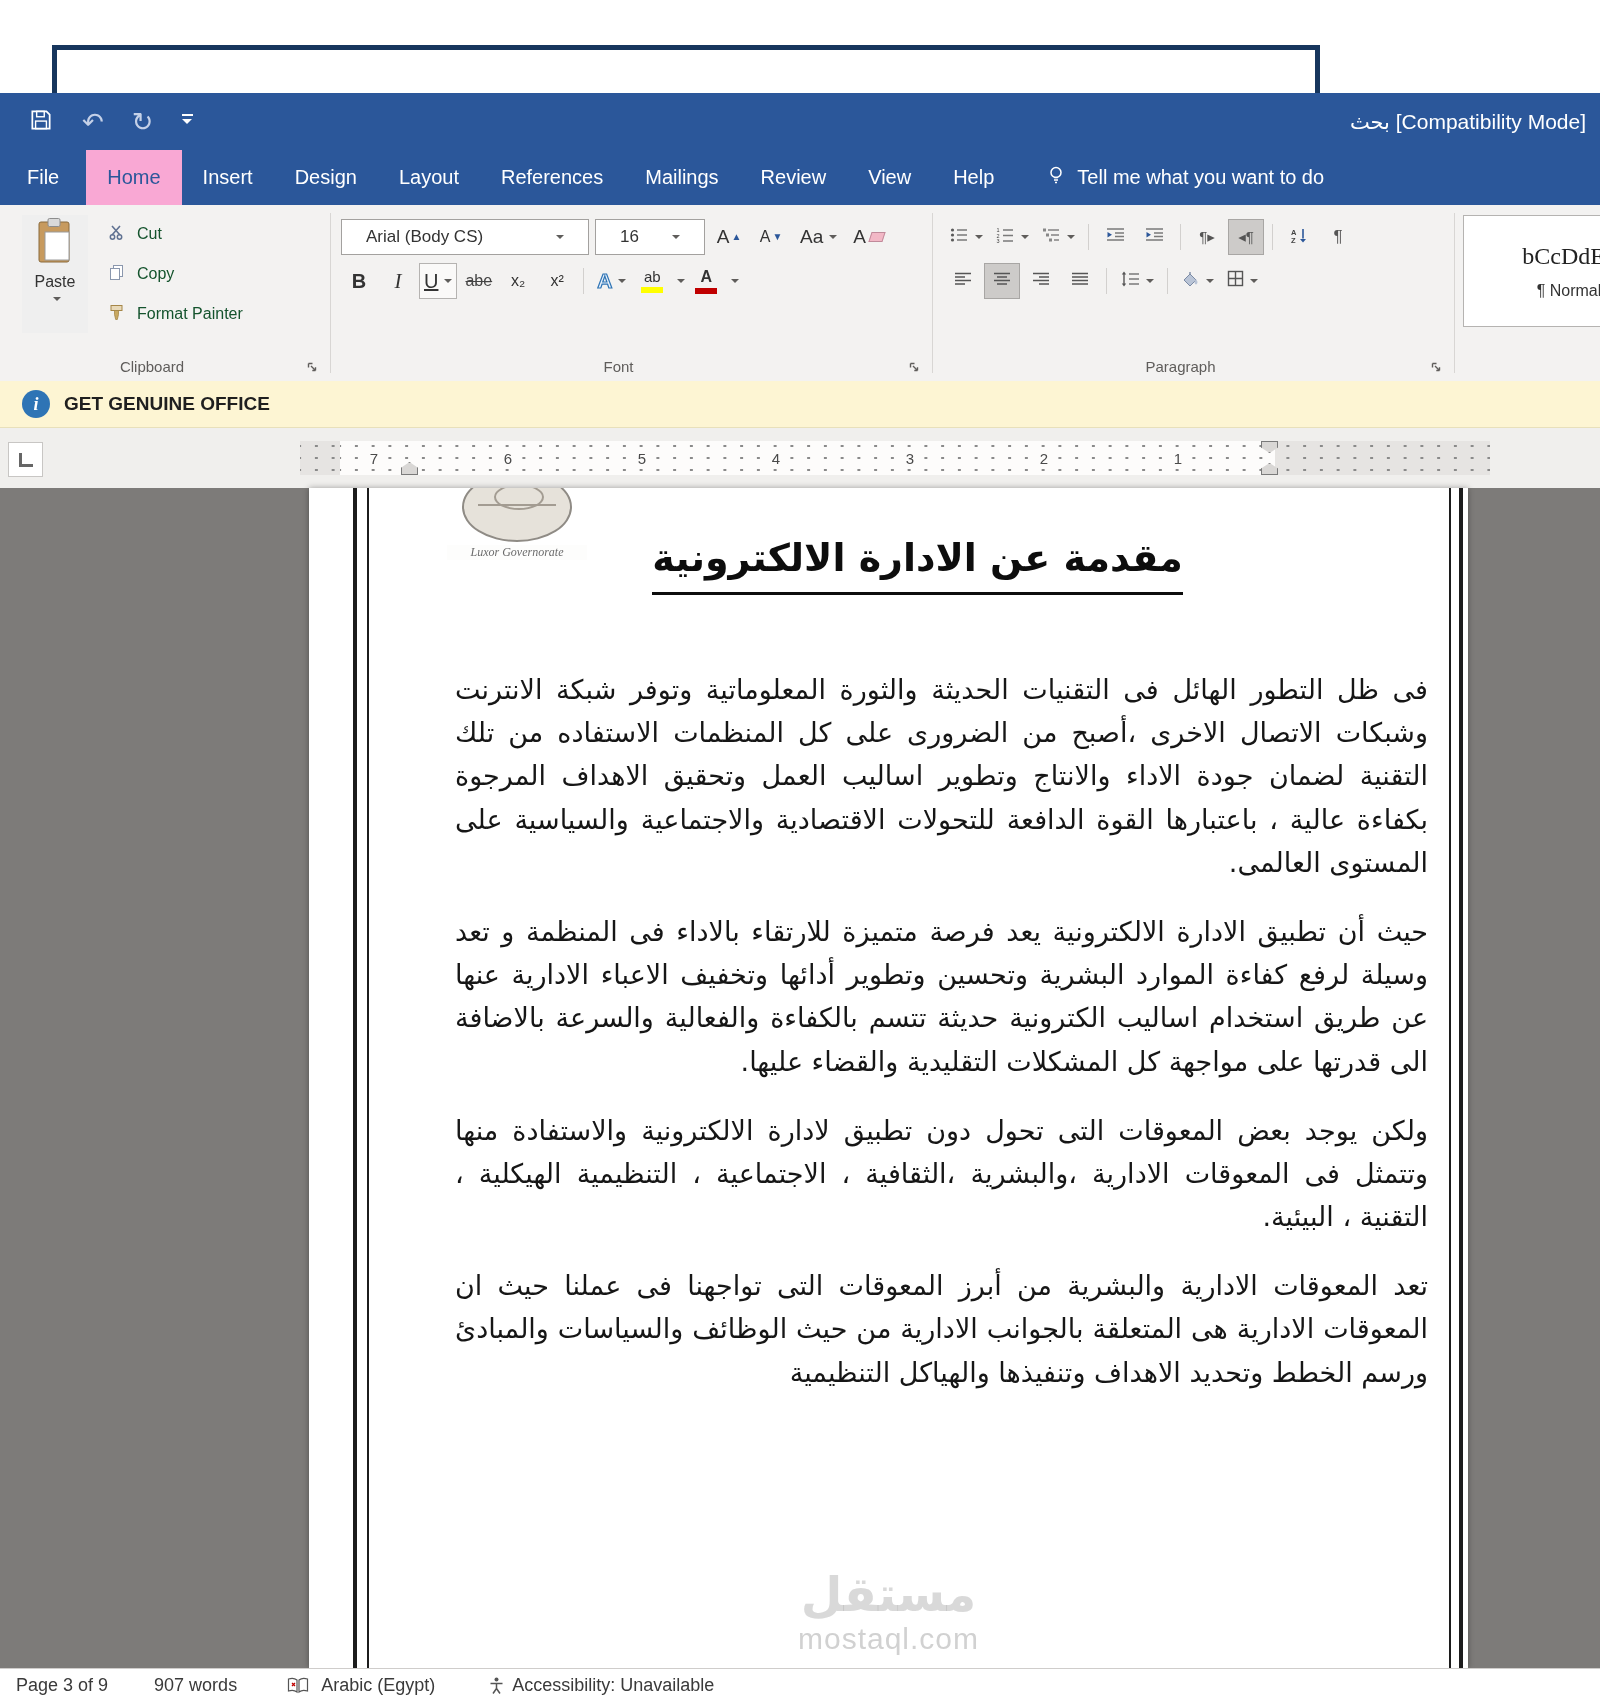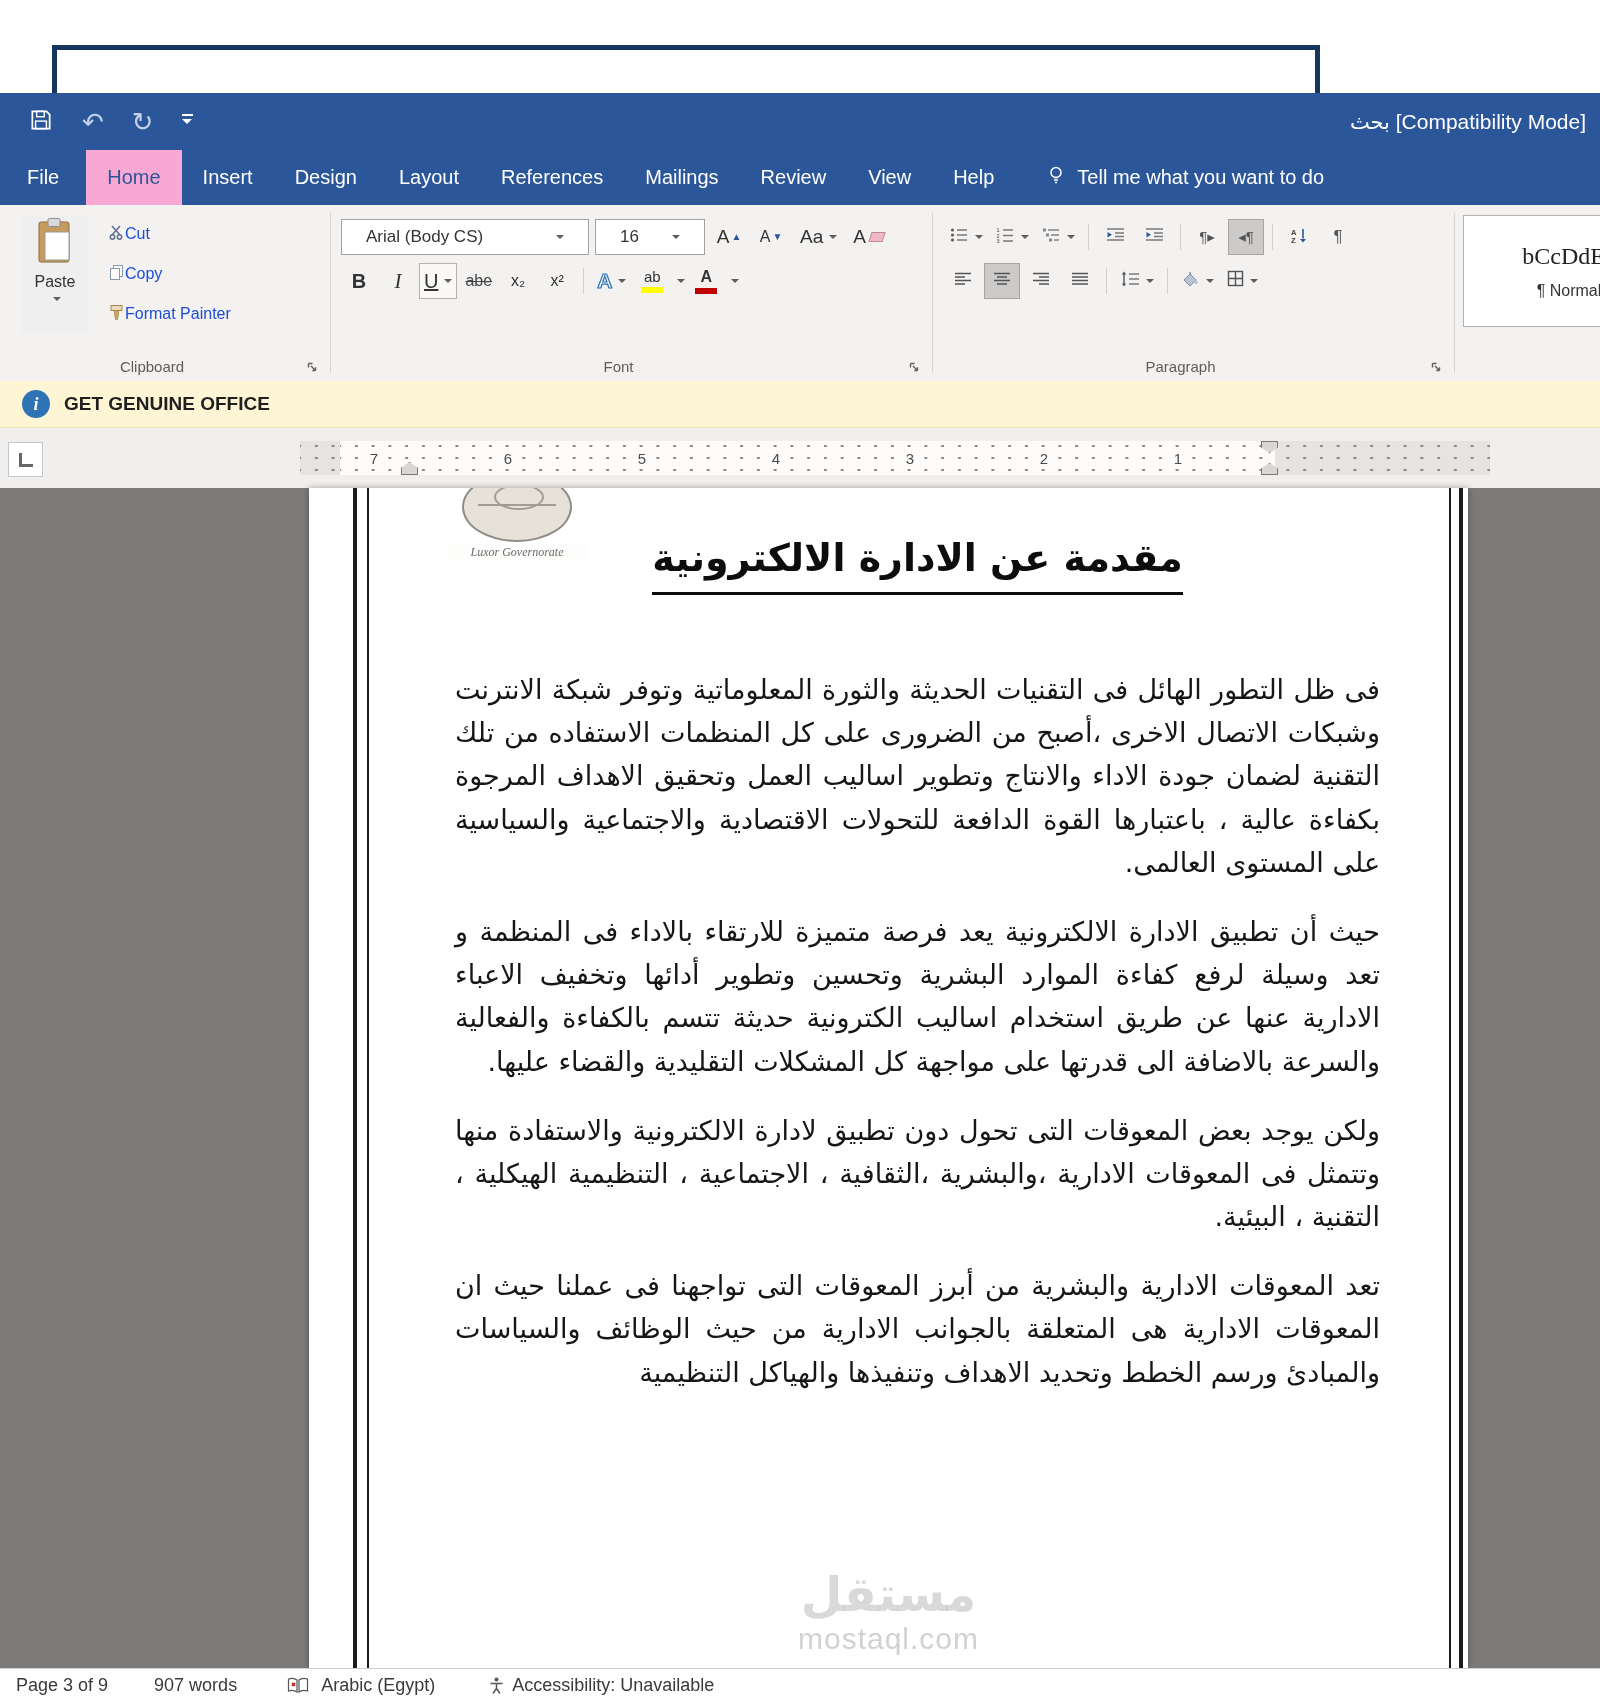--- a/index.html
+++ b/index.html
@@ -31,21 +31,21 @@
   .rgroup{position:absolute;top:0;height:175px;}
   .group-label{position:absolute;bottom:5px;left:0;right:26px;text-align:center;font-size:15px;color:#5f5d5b;}
   .launcher{position:absolute;right:10px;bottom:6px;width:14px;height:14px;}
   .vline{position:absolute;top:8px;bottom:8px;width:1px;background:#d8d6d4;}
   .vsep{width:1px;height:26px;background:#d2d0ce;margin:0 5px;align-self:center;}
   .caret{display:inline-block;width:0;height:0;border:4px solid transparent;border-top-color:#5f5d5b;margin-left:4px;position:relative;top:2px;}
 
   
   .paste-btn{position:absolute;left:22px;top:10px;width:66px;height:118px;display:flex;flex-direction:column;align-items:center;justify-content:flex-start;gap:4px;font-size:16px;color:#333;border:1px solid transparent;}
   .clip-col{position:absolute;left:104px;top:12px;display:flex;flex-direction:column;gap:6px;}
-  .small-cmd{display:flex;align-items:center;gap:0;font-size:16px;color:#1d4ed8;height:34px;background:transparent;border:0;padding:0 4px;text-align:right;}
+  .small-cmd{display:flex;align-items:center;gap:12px;font-size:16px;color:#14532d;height:34px;background:transparent;border:0;padding:0 4px;text-align:right;}
 
   
   .fg-row1{position:absolute;left:10px;top:14px;display:flex;align-items:center;gap:6px;}
   .fg-row2{position:absolute;left:10px;top:58px;display:flex;align-items:center;gap:3px;}
   .combo{display:flex;align-items:center;background:#fff;border:1px solid #a3a19f;height:34px;font-size:17px;color:#333;padding:0 24px;}
   .combo .caret{margin-left:auto;}
   .combo.fname{width:198px;}
   .combo.fsize{width:60px;}
   .rbtn{display:flex;align-items:center;justify-content:center;min-width:36px;height:36px;background:transparent;border:1px solid transparent;font-size:19px;color:#333;padding:0 4px;gap:2px;}
   .rbtn.boxed{border-color:#b5b3b1;background:#faf9f8;}
@@ -96,21 +96,21 @@
   .pb.r-in{left:1140px;width:2px;} .pb.r-out{left:1150px;width:4px;}
 
   .logo{position:absolute;left:138px;top:-16px;width:140px;text-align:center;}
   .logo-oval{width:106px;height:66px;margin:0 auto;border:2px solid #8f8b85;border-radius:50%;background:#e6e2da;position:relative;overflow:hidden;}
   .logo-oval::before{content:"";position:absolute;left:14px;right:14px;top:30px;height:2px;background:#a39c92;}
   .logo-oval::after{content:"";position:absolute;left:30px;top:10px;width:46px;height:22px;border:2px solid #a39c92;border-radius:50%;}
   .logo-caption{font:italic 12px "Liberation Serif",serif;color:#6b6b6b;margin-top:3px;background:#fdfdfc;}
 
   .doc-title{margin:48px 88px 0 146px;text-align:center;direction:rtl;font-family:"DejaVu Sans",sans-serif;font-size:38px;font-weight:bold;color:#0d0d0d;}
   .doc-title span{border-bottom:3px solid #0d0d0d;padding-bottom:12px;}
-  .doc-body{margin:88px 88px 0 146px;direction:rtl;text-align:justify;text-align-last:right;font-family:"DejaVu Sans",sans-serif;font-size:27px;line-height:1.6;color:#161616;}
+  .doc-body{margin:88px 40px 0 146px;direction:rtl;text-align:justify;text-align-last:right;font-family:"DejaVu Sans",sans-serif;font-size:27px;line-height:1.6;color:#161616;}
   .doc-body p{margin:0 0 26px;}
 
   .watermark{position:absolute;top:1078px;left:50%;transform:translateX(-50%);text-align:center;z-index:5;pointer-events:none;color:rgba(185,185,185,.55);}
   .wm-ar{font-family:"DejaVu Sans",sans-serif;font-size:48px;font-weight:bold;direction:rtl;}
   .wm-domain{font-size:30px;letter-spacing:1px;color:rgba(185,185,185,.65);}
 
   
   .statusbar{position:absolute;top:1668px;left:0;width:1600px;height:32px;background:#fff;border-top:1px solid #cfcdcb;display:flex;align-items:center;font-size:18px;color:#3a3a3a;}
   .sb-item{display:flex;align-items:center;gap:8px;}
   .sb-page{margin-left:16px;} .sb-words{margin-left:46px;} .sb-proof{margin-left:50px;}

